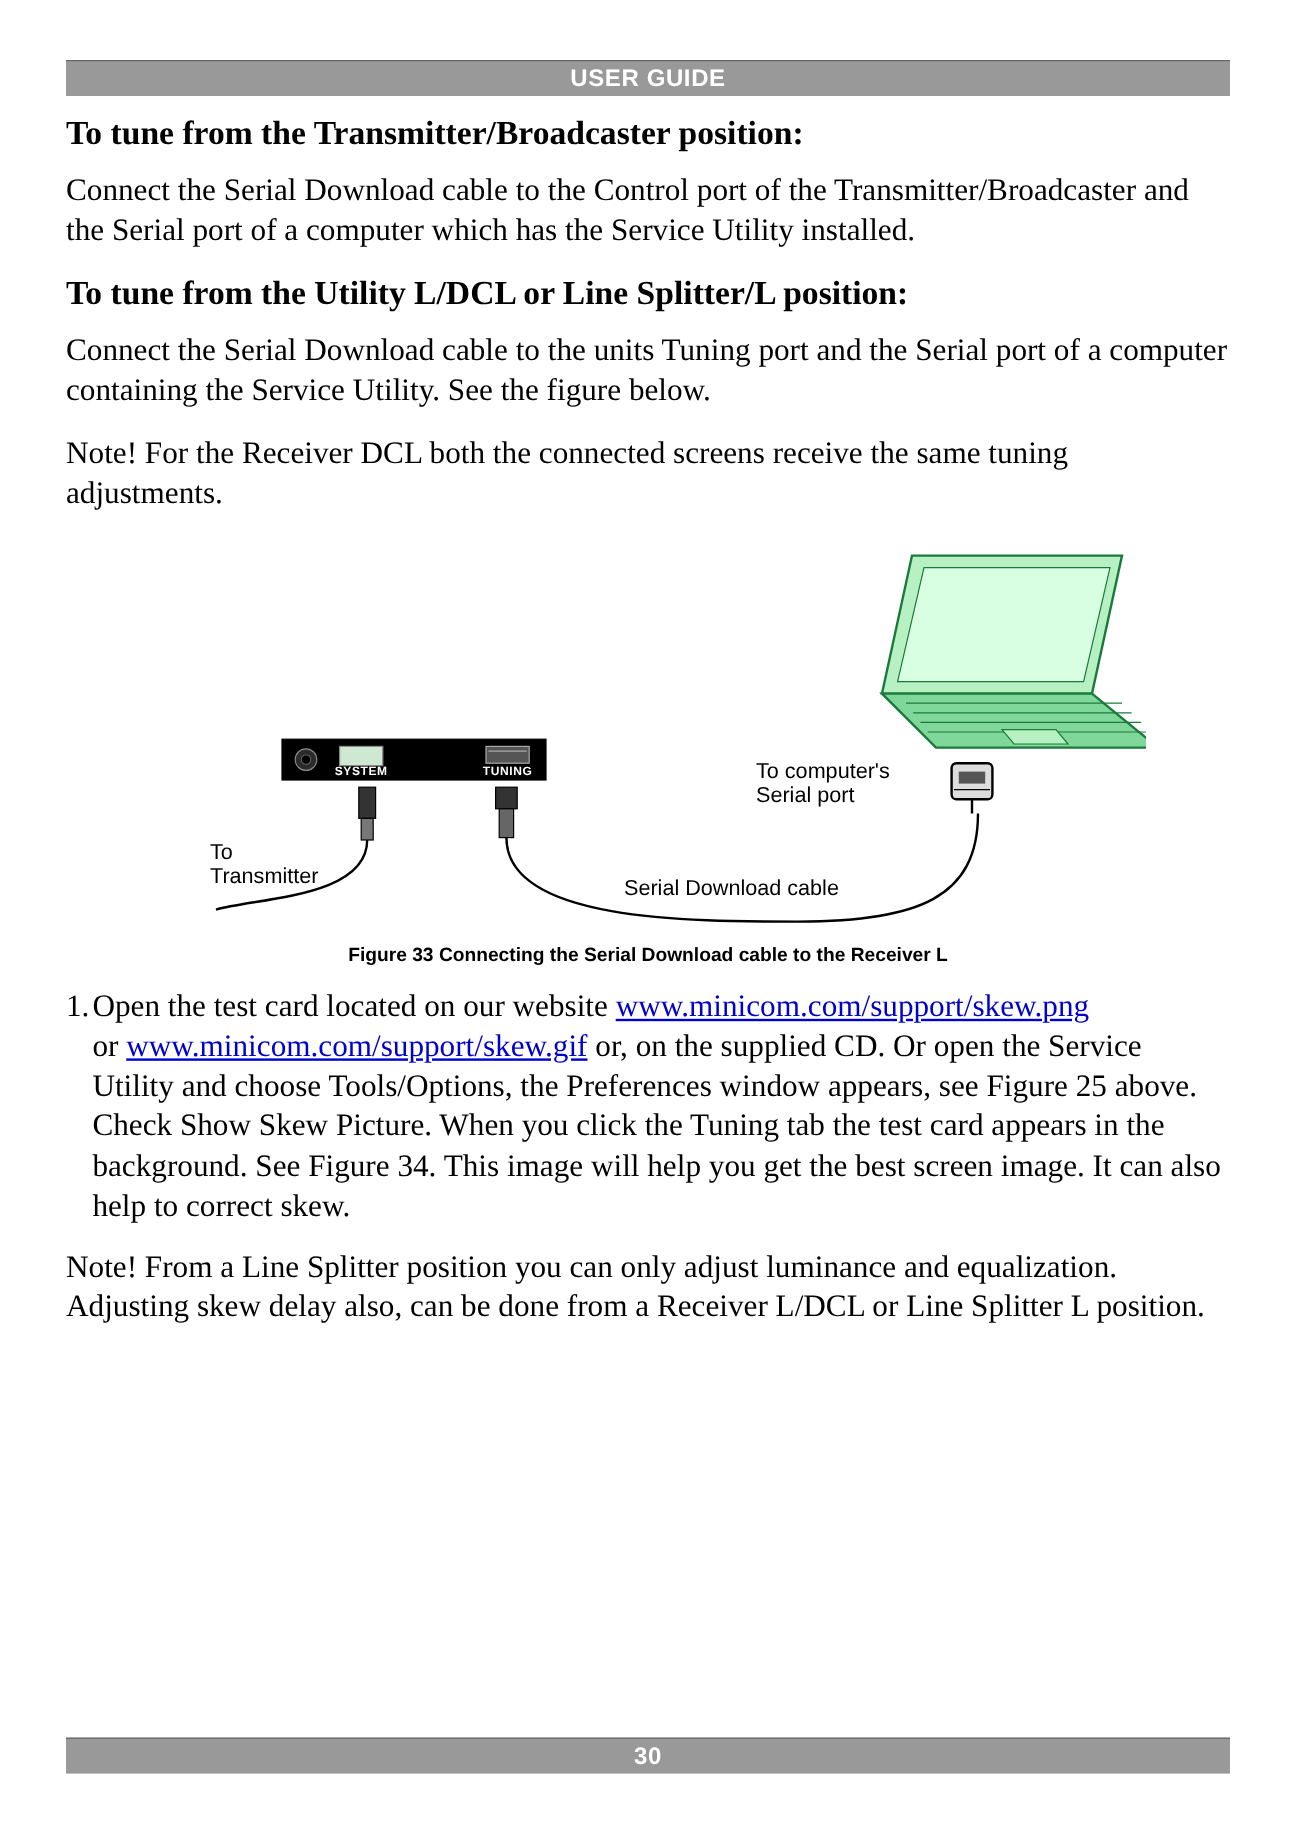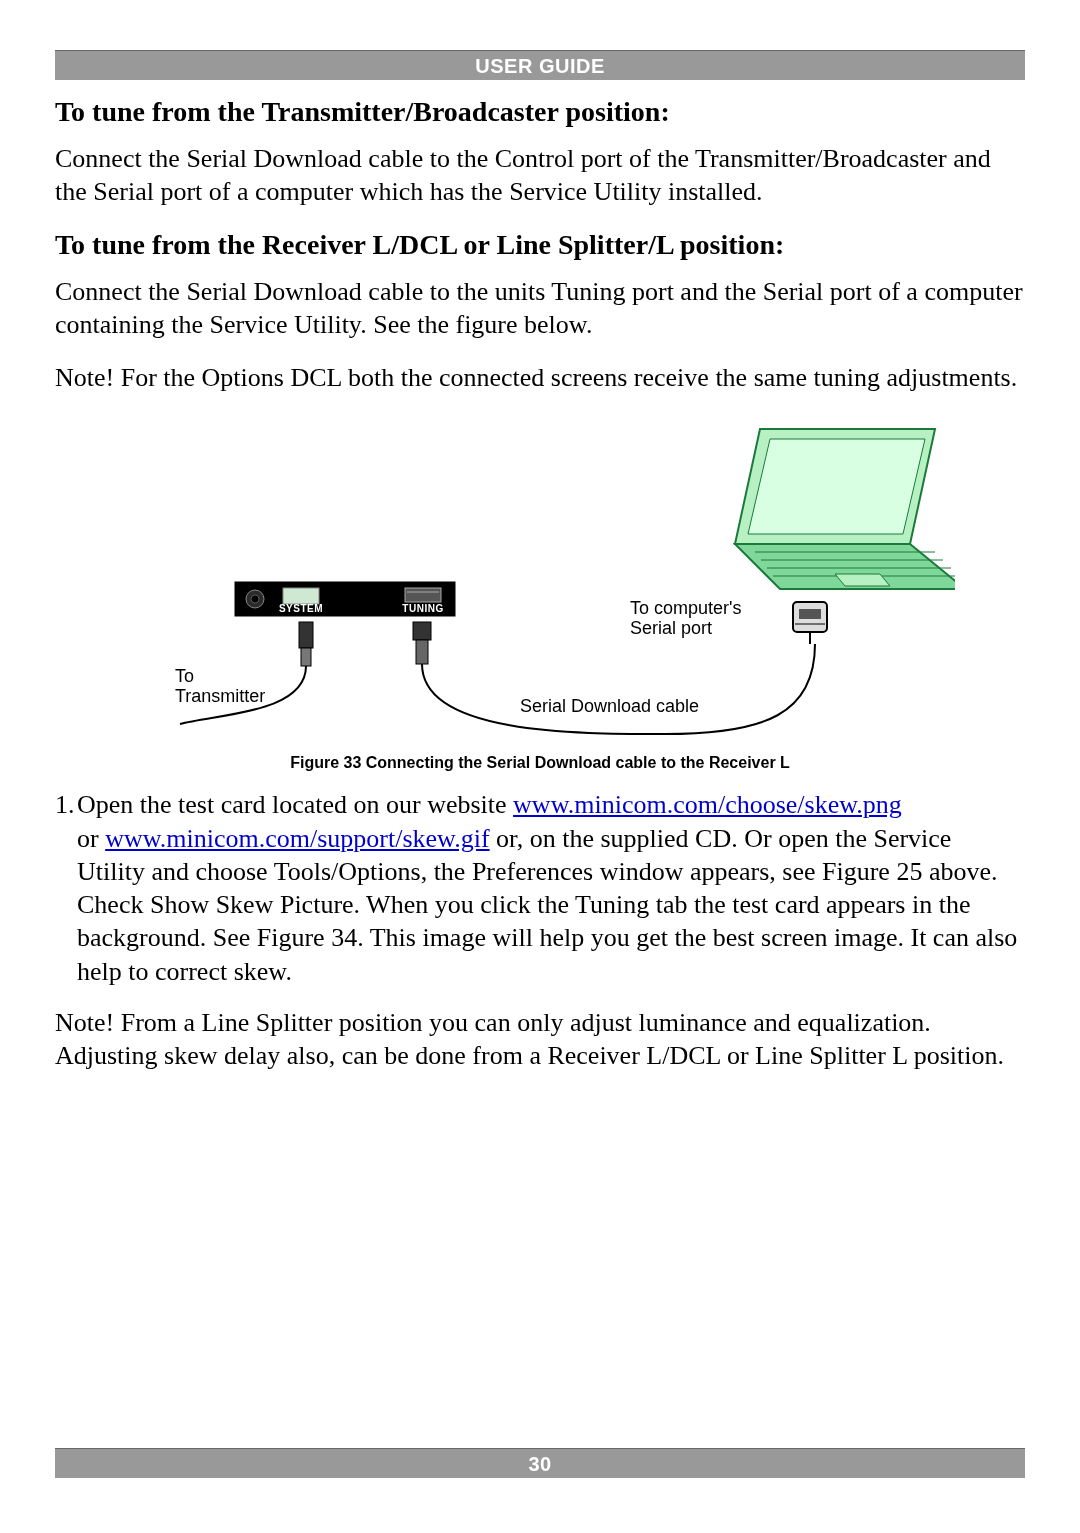--- a/index.html
+++ b/index.html
@@ -94,25 +94,25 @@
   </div>
 
   <div class="content">
 
     <div class="heading">
       <span>To tune from the Transmitter/Broadcaster position</span><span>:</span>
     </div>
 
     <p>Connect the Serial Download cable to the Control port of the Transmitter/Broadcaster and the Serial port of a computer which has the Service Utility installed.</p>
 
-    <div class="heading">To tune from the Receiver L/DCL or Line Splitter/L position:</div>
+    <div class="heading">To tune from the Utility L/DCL or Line Splitter/L position:</div>
 
     <p>Connect the Serial Download cable to the units Tuning port and the Serial port of a computer containing the Service Utility. See the figure below.</p>
 
-    <p>Note! For the Options DCL both the connected screens receive the same tuning adjustments.</p>
+    <p>Note! For the Receiver DCL both the connected screens receive the same tuning adjustments.</p>
 
     <div class="fig-wrap">
       <svg class="fig" width="830" height="330" viewBox="0 0 830 330">
 
         <g transform="translate(560,0)">
 
           <polygon points="75,15 250,15 225,130 50,130" fill="#b7f0c2" stroke="#1a7a3a" stroke-width="2"></polygon>
           <polygon points="85,25 240,25 218,120 63,120" fill="#d9ffe2" stroke="#1a7a3a" stroke-width="1"></polygon>
 
           <polygon points="50,130 225,130 280,175 95,175" fill="#7fd89a" stroke="#1a7a3a" stroke-width="2"></polygon>
@@ -166,21 +166,21 @@
         <text class="svg-label" x="505" y="200">To computer's</text>
         <text class="svg-label" x="505" y="220">Serial port</text>
 
         <text class="svg-label" x="395" y="298">Serial Download cable</text>
       </svg>
     </div>
 
     <div class="fig-caption">Figure 33 Connecting the Serial Download cable to the Receiver L</div>
 
     <div class="list1">
-      <span class="num">1.</span><span>Open the test card located on our website </span><a class="link" href="#">www.minicom.com/choose/skew.png</a>
+      <span class="num">1.</span><span>Open the test card located on our website </span><a class="link" href="#">www.minicom.com/support/skew.png</a>
       <span class="body">
         <span> or </span><a class="link" href="#">www.minicom.com/support/skew.gif</a><span> or, on the supplied CD. Or open the Service Utility and choose Tools/Options, the Preferences window appears, see Figure 25 above. Check Show Skew Picture. When you click the Tuning tab the test card appears in the background. See Figure 34. This image will help you get the best screen image. It can also help to correct skew.</span>
       </span>
     </div>
 
     <p>
       <span class="b">Note!</span><span> From a Line Splitter position you can only adjust luminance and equalization. Adjusting skew delay also, can be done from a Receiver L/DCL or Line Splitter L position.</span>
     </p>
 
   </div>

